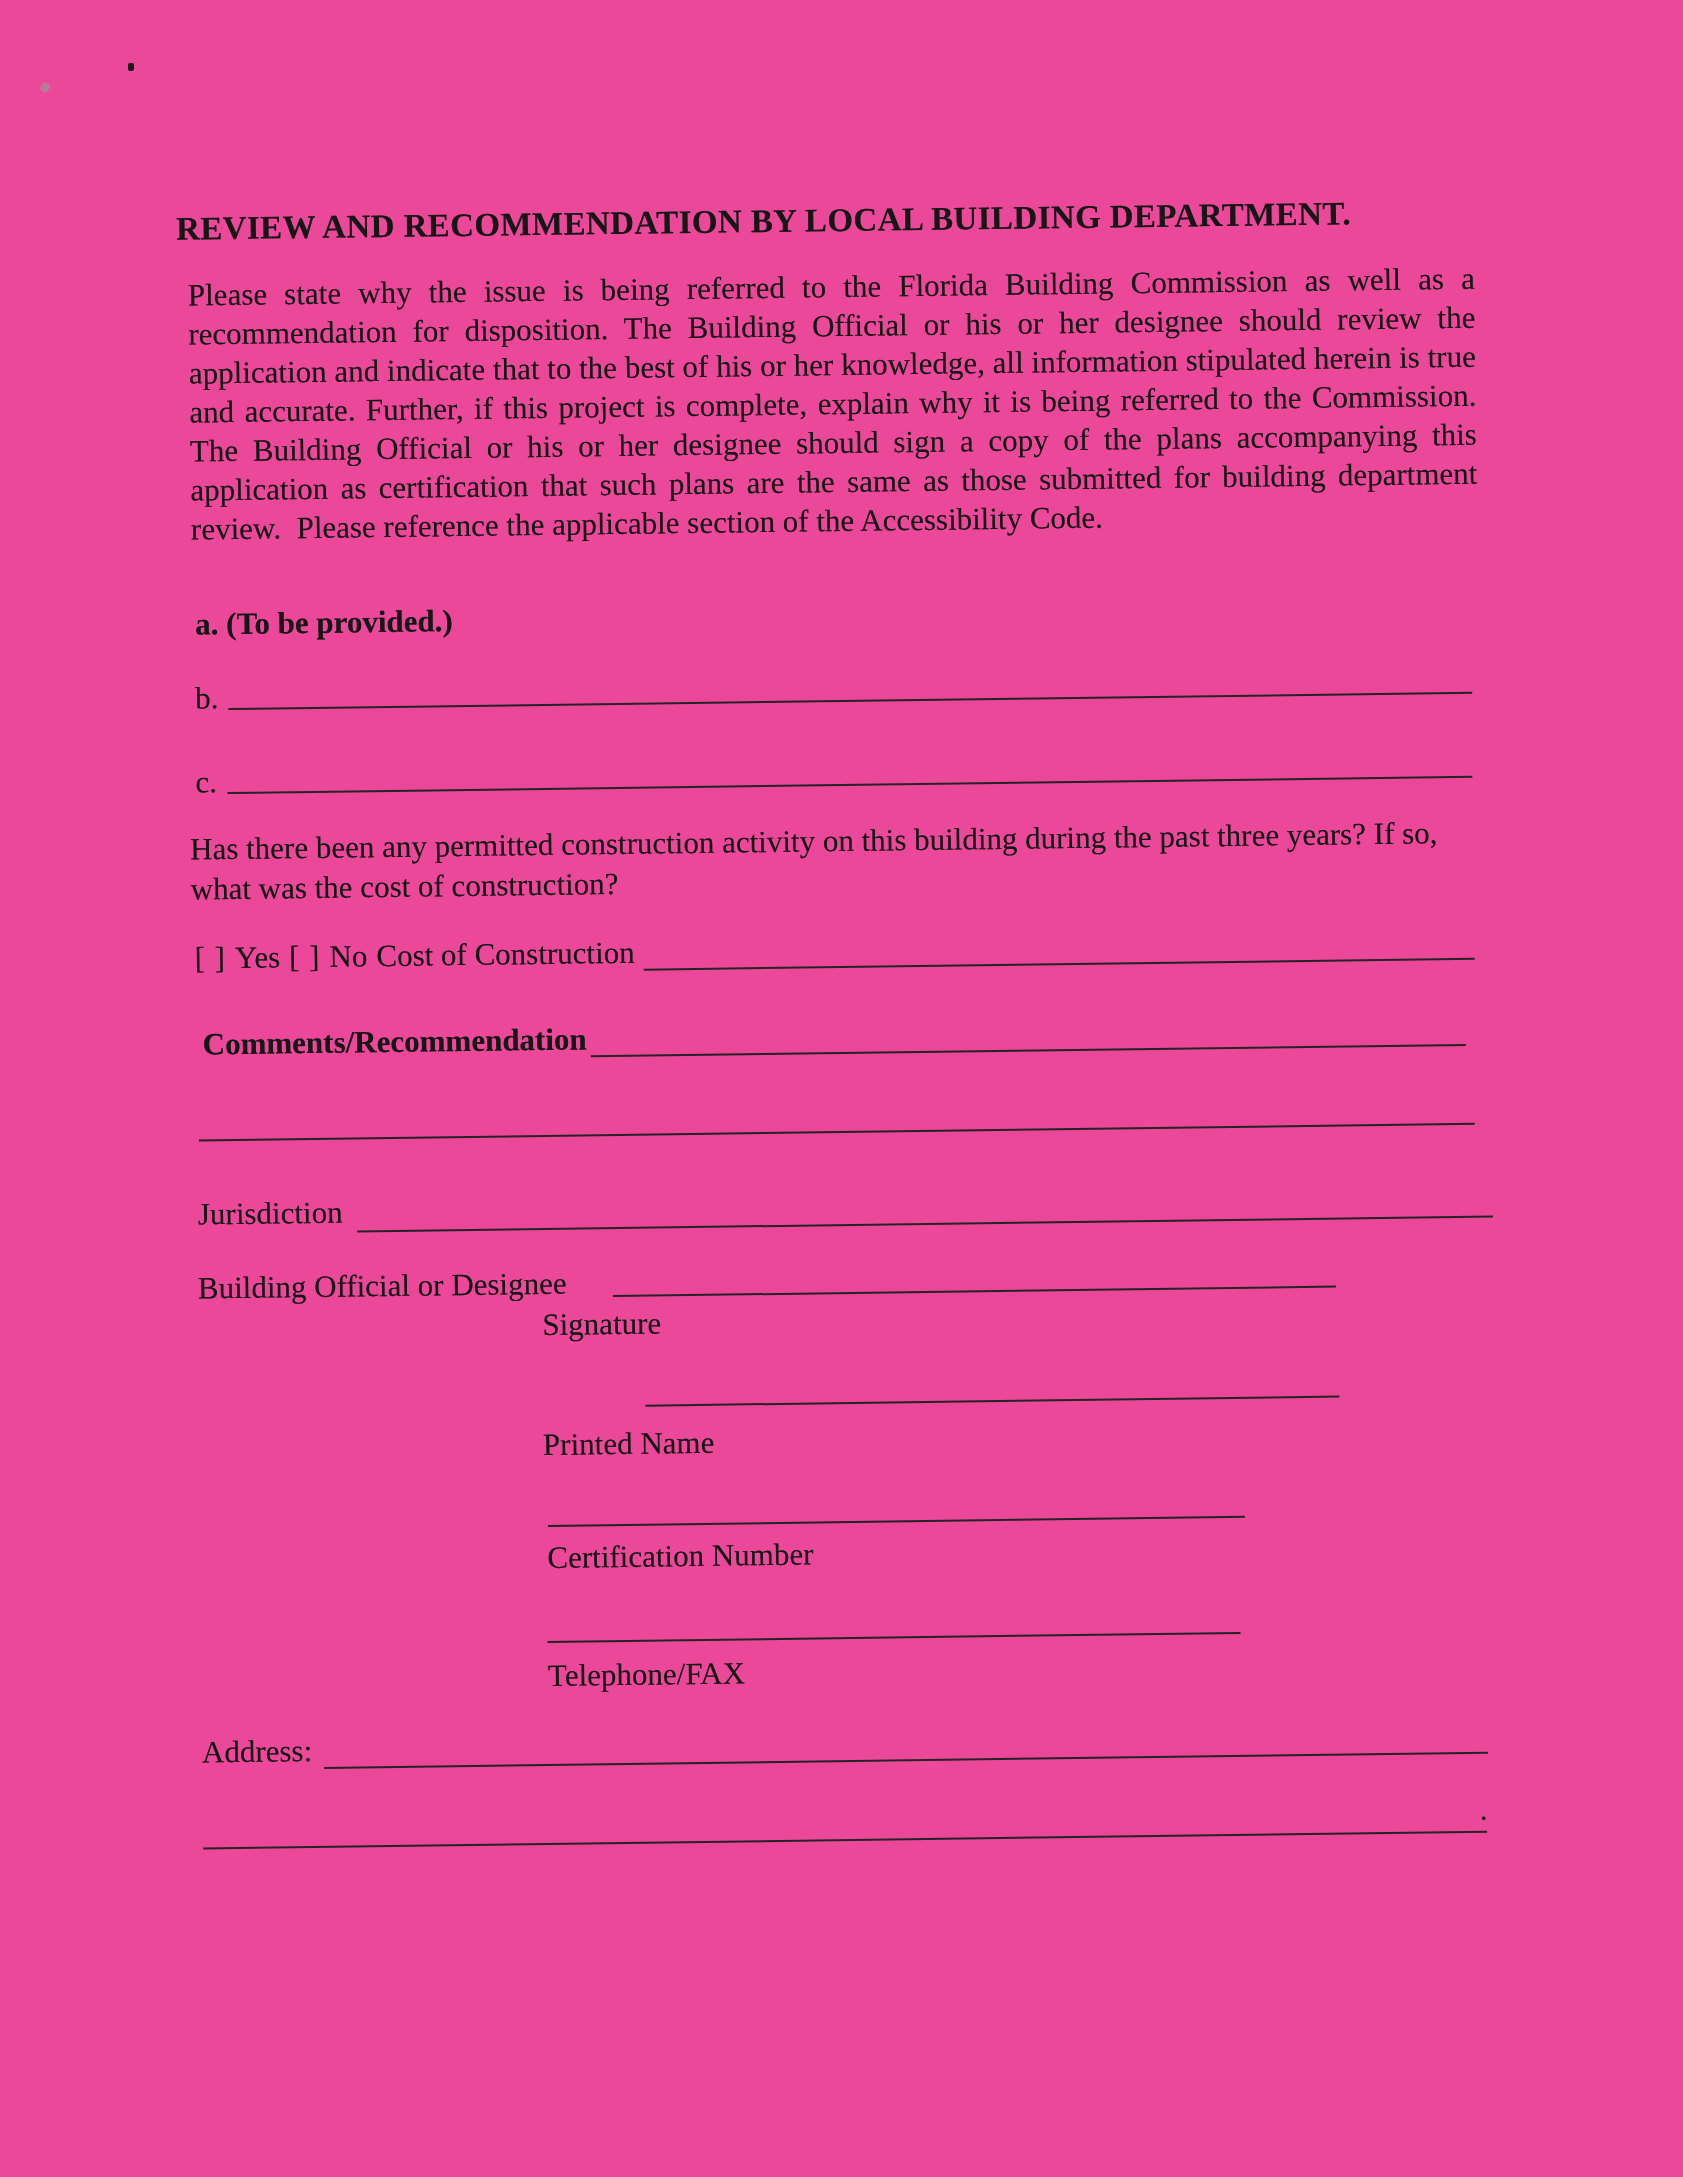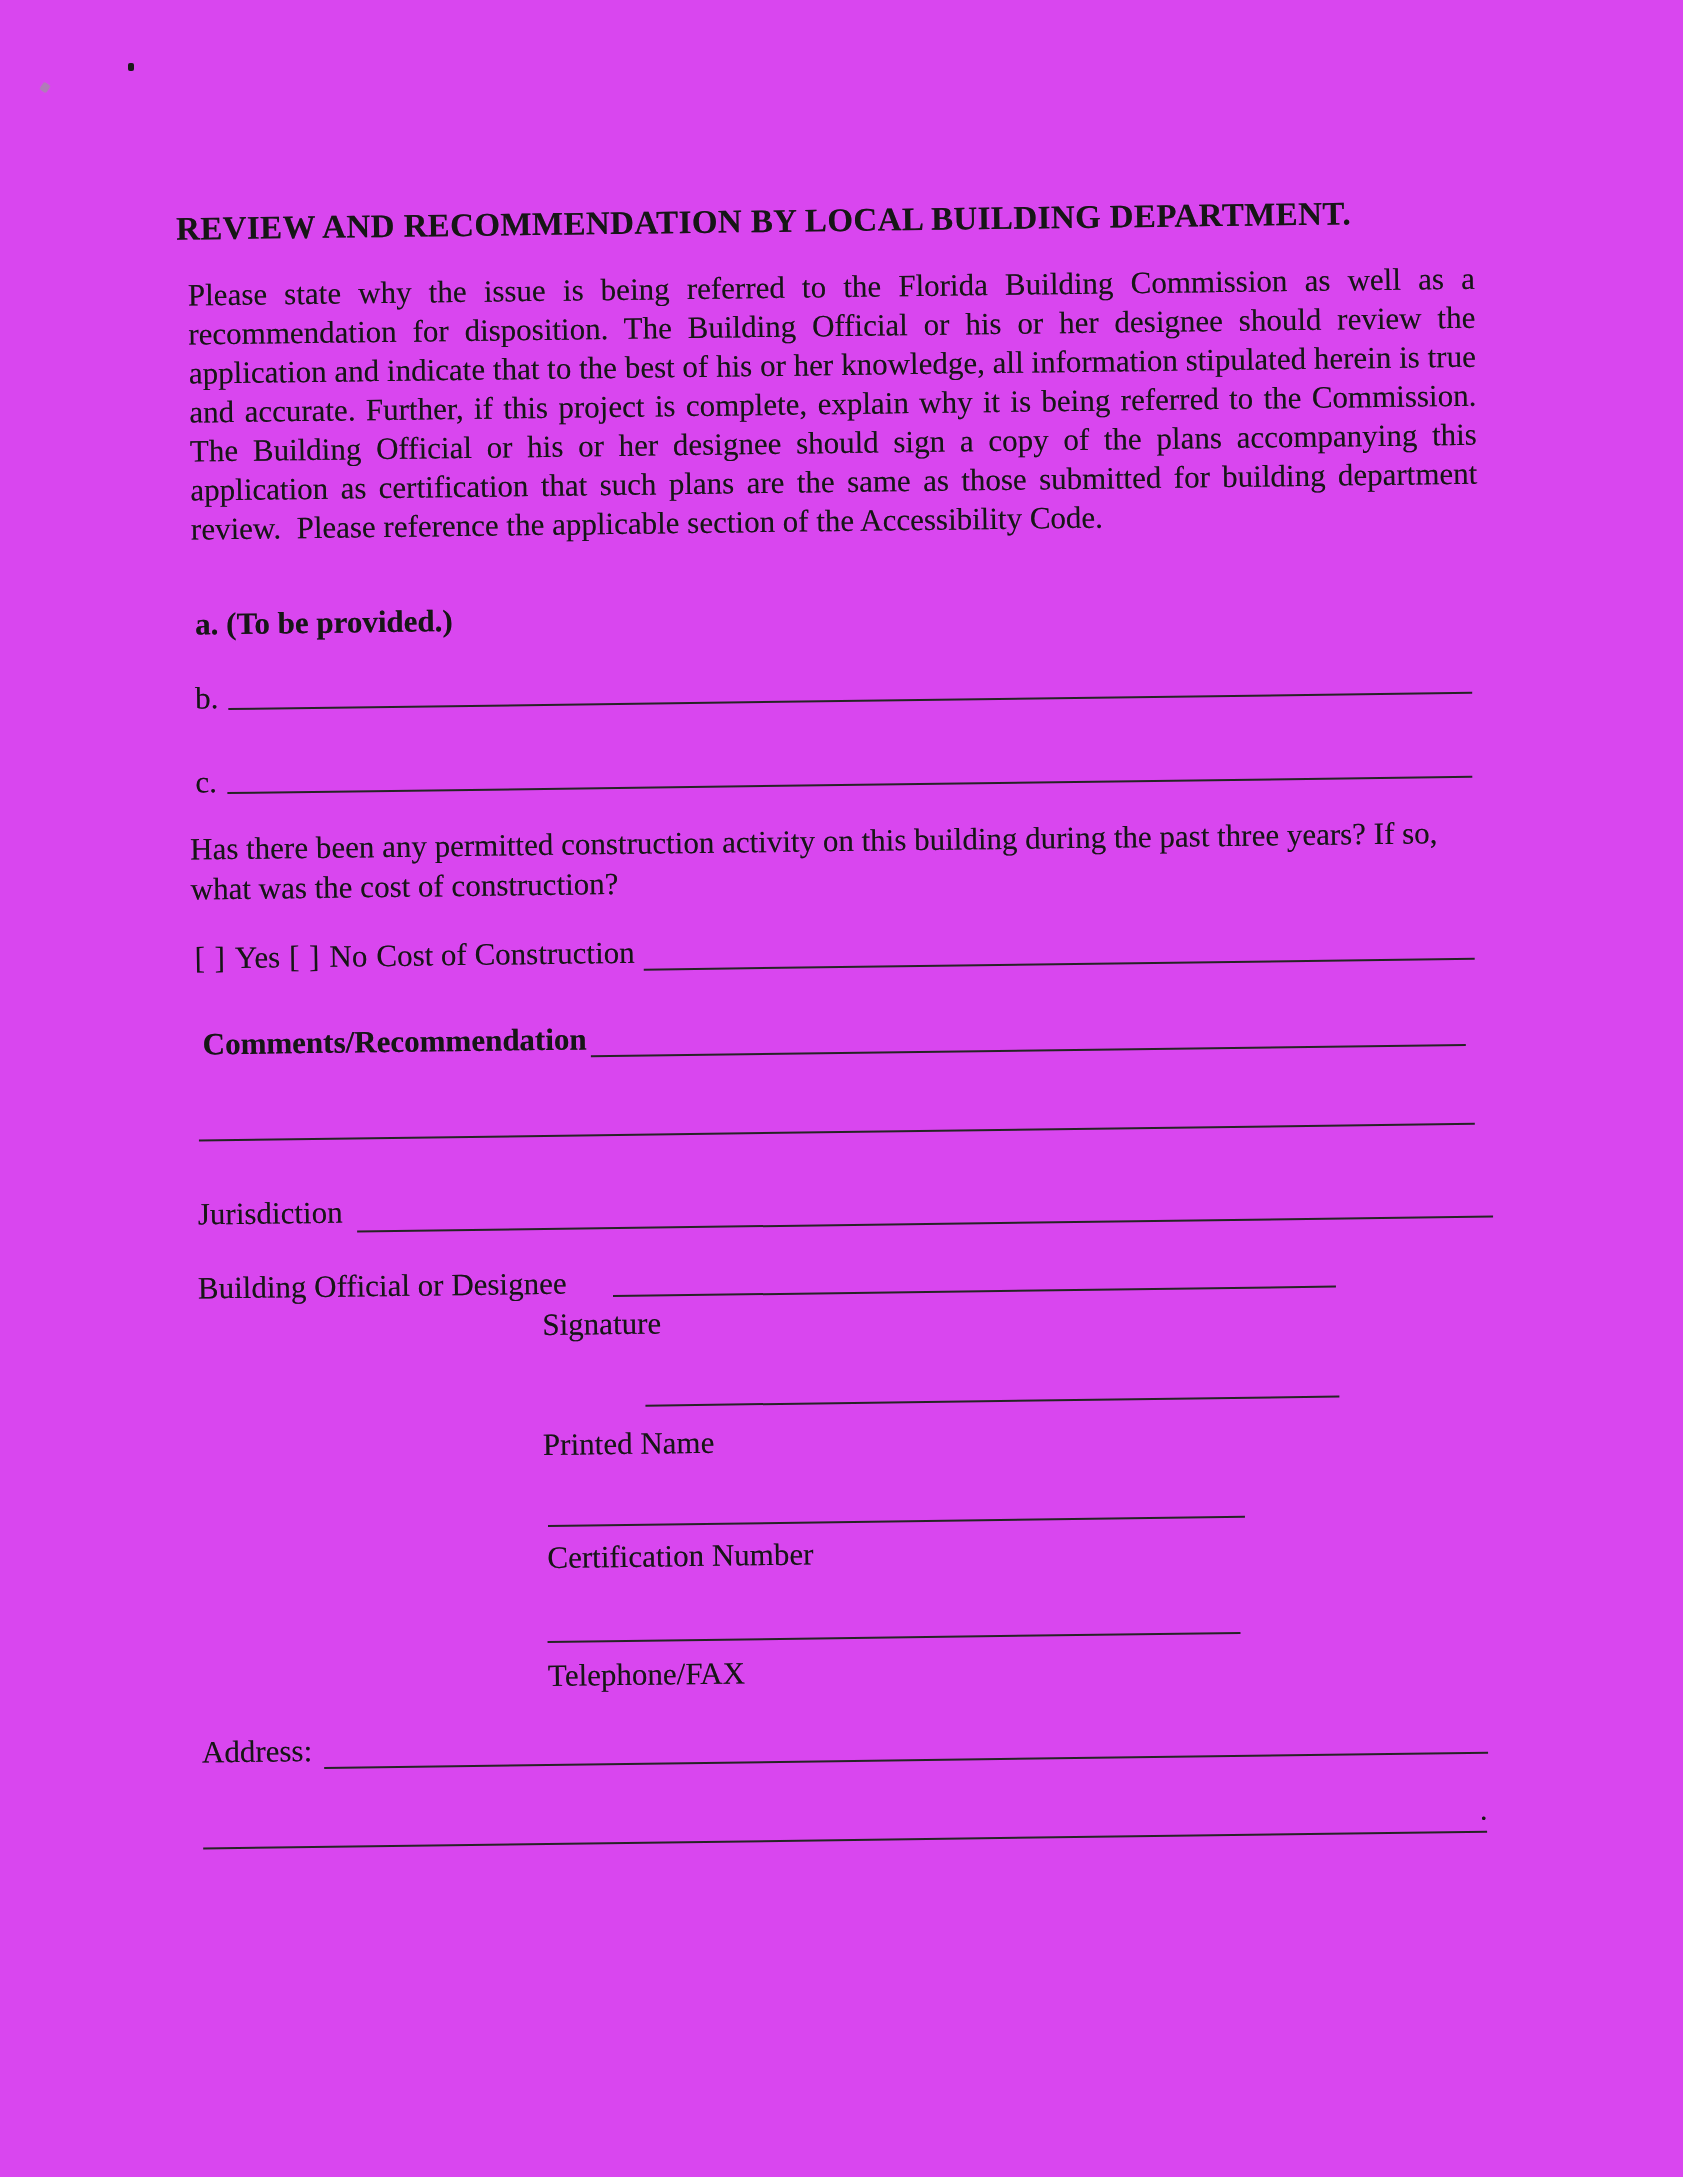--- a/index.html
+++ b/index.html
@@ -1,21 +1,21 @@
 <!DOCTYPE html>
 <html><head>
 <meta charset="utf-8">
 <title>Review and Recommendation by Local Building Department</title>
 <style>
   html,body{margin:0;padding:0;}
   body{
     width:1683px;height:2177px;background:#ffffff;overflow:hidden;
     font-family:"Liberation Serif","DejaVu Serif",serif;color:#161616;
   }
-  .sheet{position:relative;width:1683px;height:2177px;background:#d946ef;}
+  .sheet{position:relative;width:1683px;height:2177px;background:#ec4899;}
   
   .speck1{position:absolute;left:128px;top:63px;width:6px;height:8px;background:#1a1a1a;border-radius:2px;}
   .speck2{position:absolute;left:41px;top:83px;width:8px;height:9px;background:#9a9a9a;border-radius:2px;transform:rotate(35deg);opacity:.65;filter:blur(0.5px);}
   
   .content{
     position:absolute;inset:0;
     transform:rotate(-0.75deg);transform-origin:0 0;
     font-size:31px;
     text-shadow:0 0 0.6px rgba(25,25,25,.5);
   }

